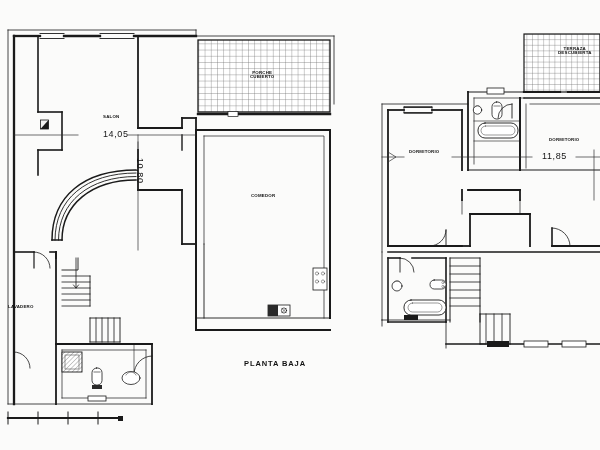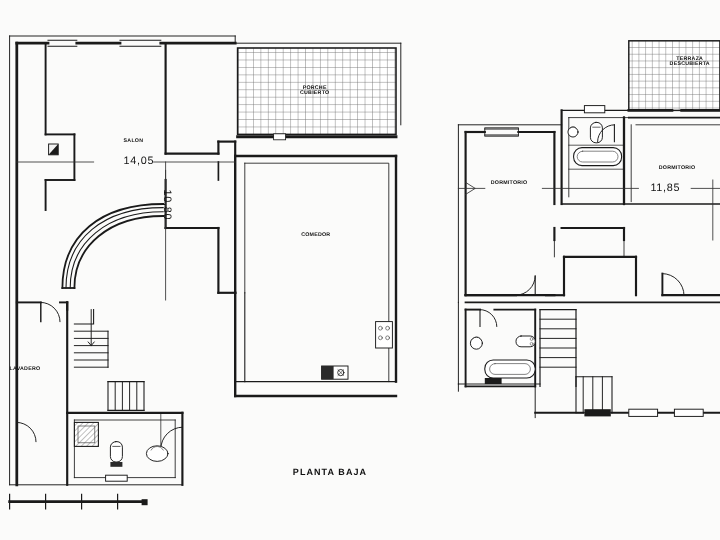--- a/index.html
+++ b/index.html
@@ -376,21 +376,21 @@
     <span>PORCHE</span>
     <span>CUBIERTO</span>
   </div>
 
   <div class="lbl room-lbl" style="left:8px; top:305px;">LAVADERO</div>
 
   <div class="lbl dim-lbl" style="left:103px; top:130px;">14,05</div>
 
   <div class="lbl dim-lbl rot" style="left:144px; top:158px;">10,80</div>
 
-  <div class="lbl plan-title" style="left:244px; top:360px;margin-top:30px;">PLANTA BAJA</div>
+  <div class="lbl plan-title" style="left:244px; top:360px;">PLANTA BAJA</div>
 
   <div class="lbl room-lbl" style="left:409px; top:150px;">DORMITORIO</div>
 
   <div class="lbl room-lbl" style="left:549px; top:138px;">DORMITORIO</div>
 
   <div class="lbl room-lbl two-line" style="left:558px; top:47px;">
     <span>TERRAZA</span>
     <span>DESCUBIERTA</span>
   </div>
 

